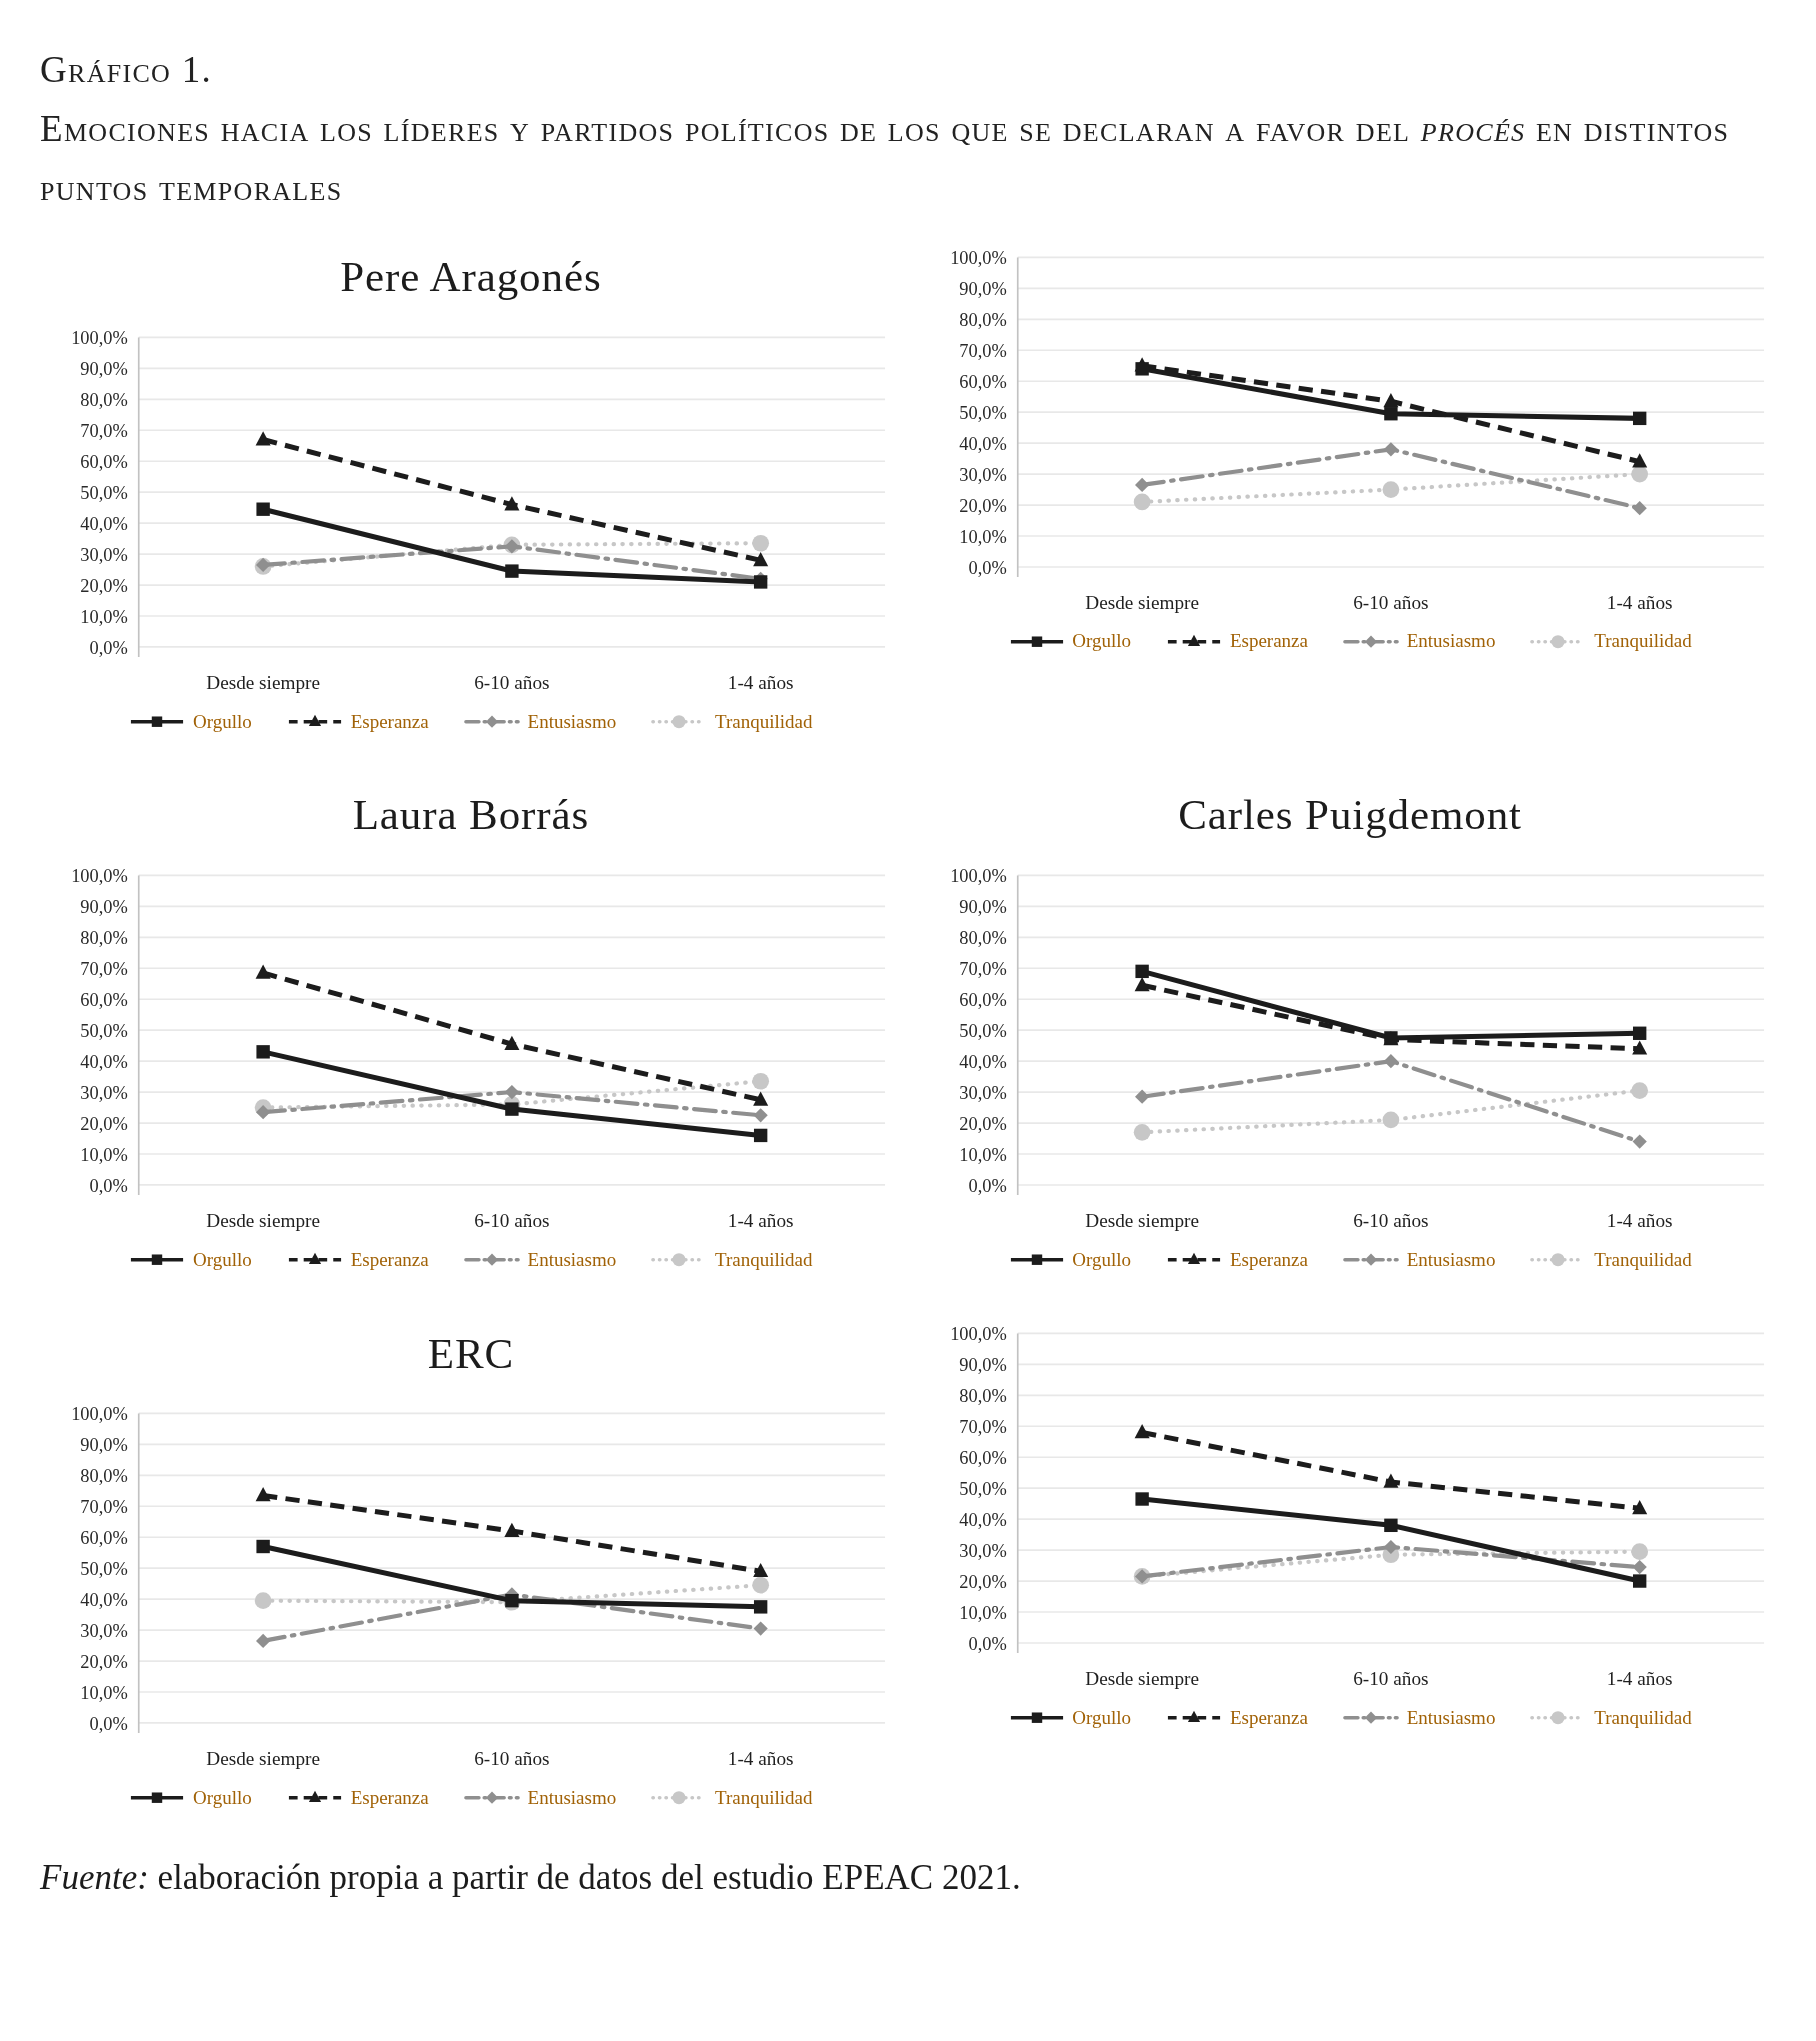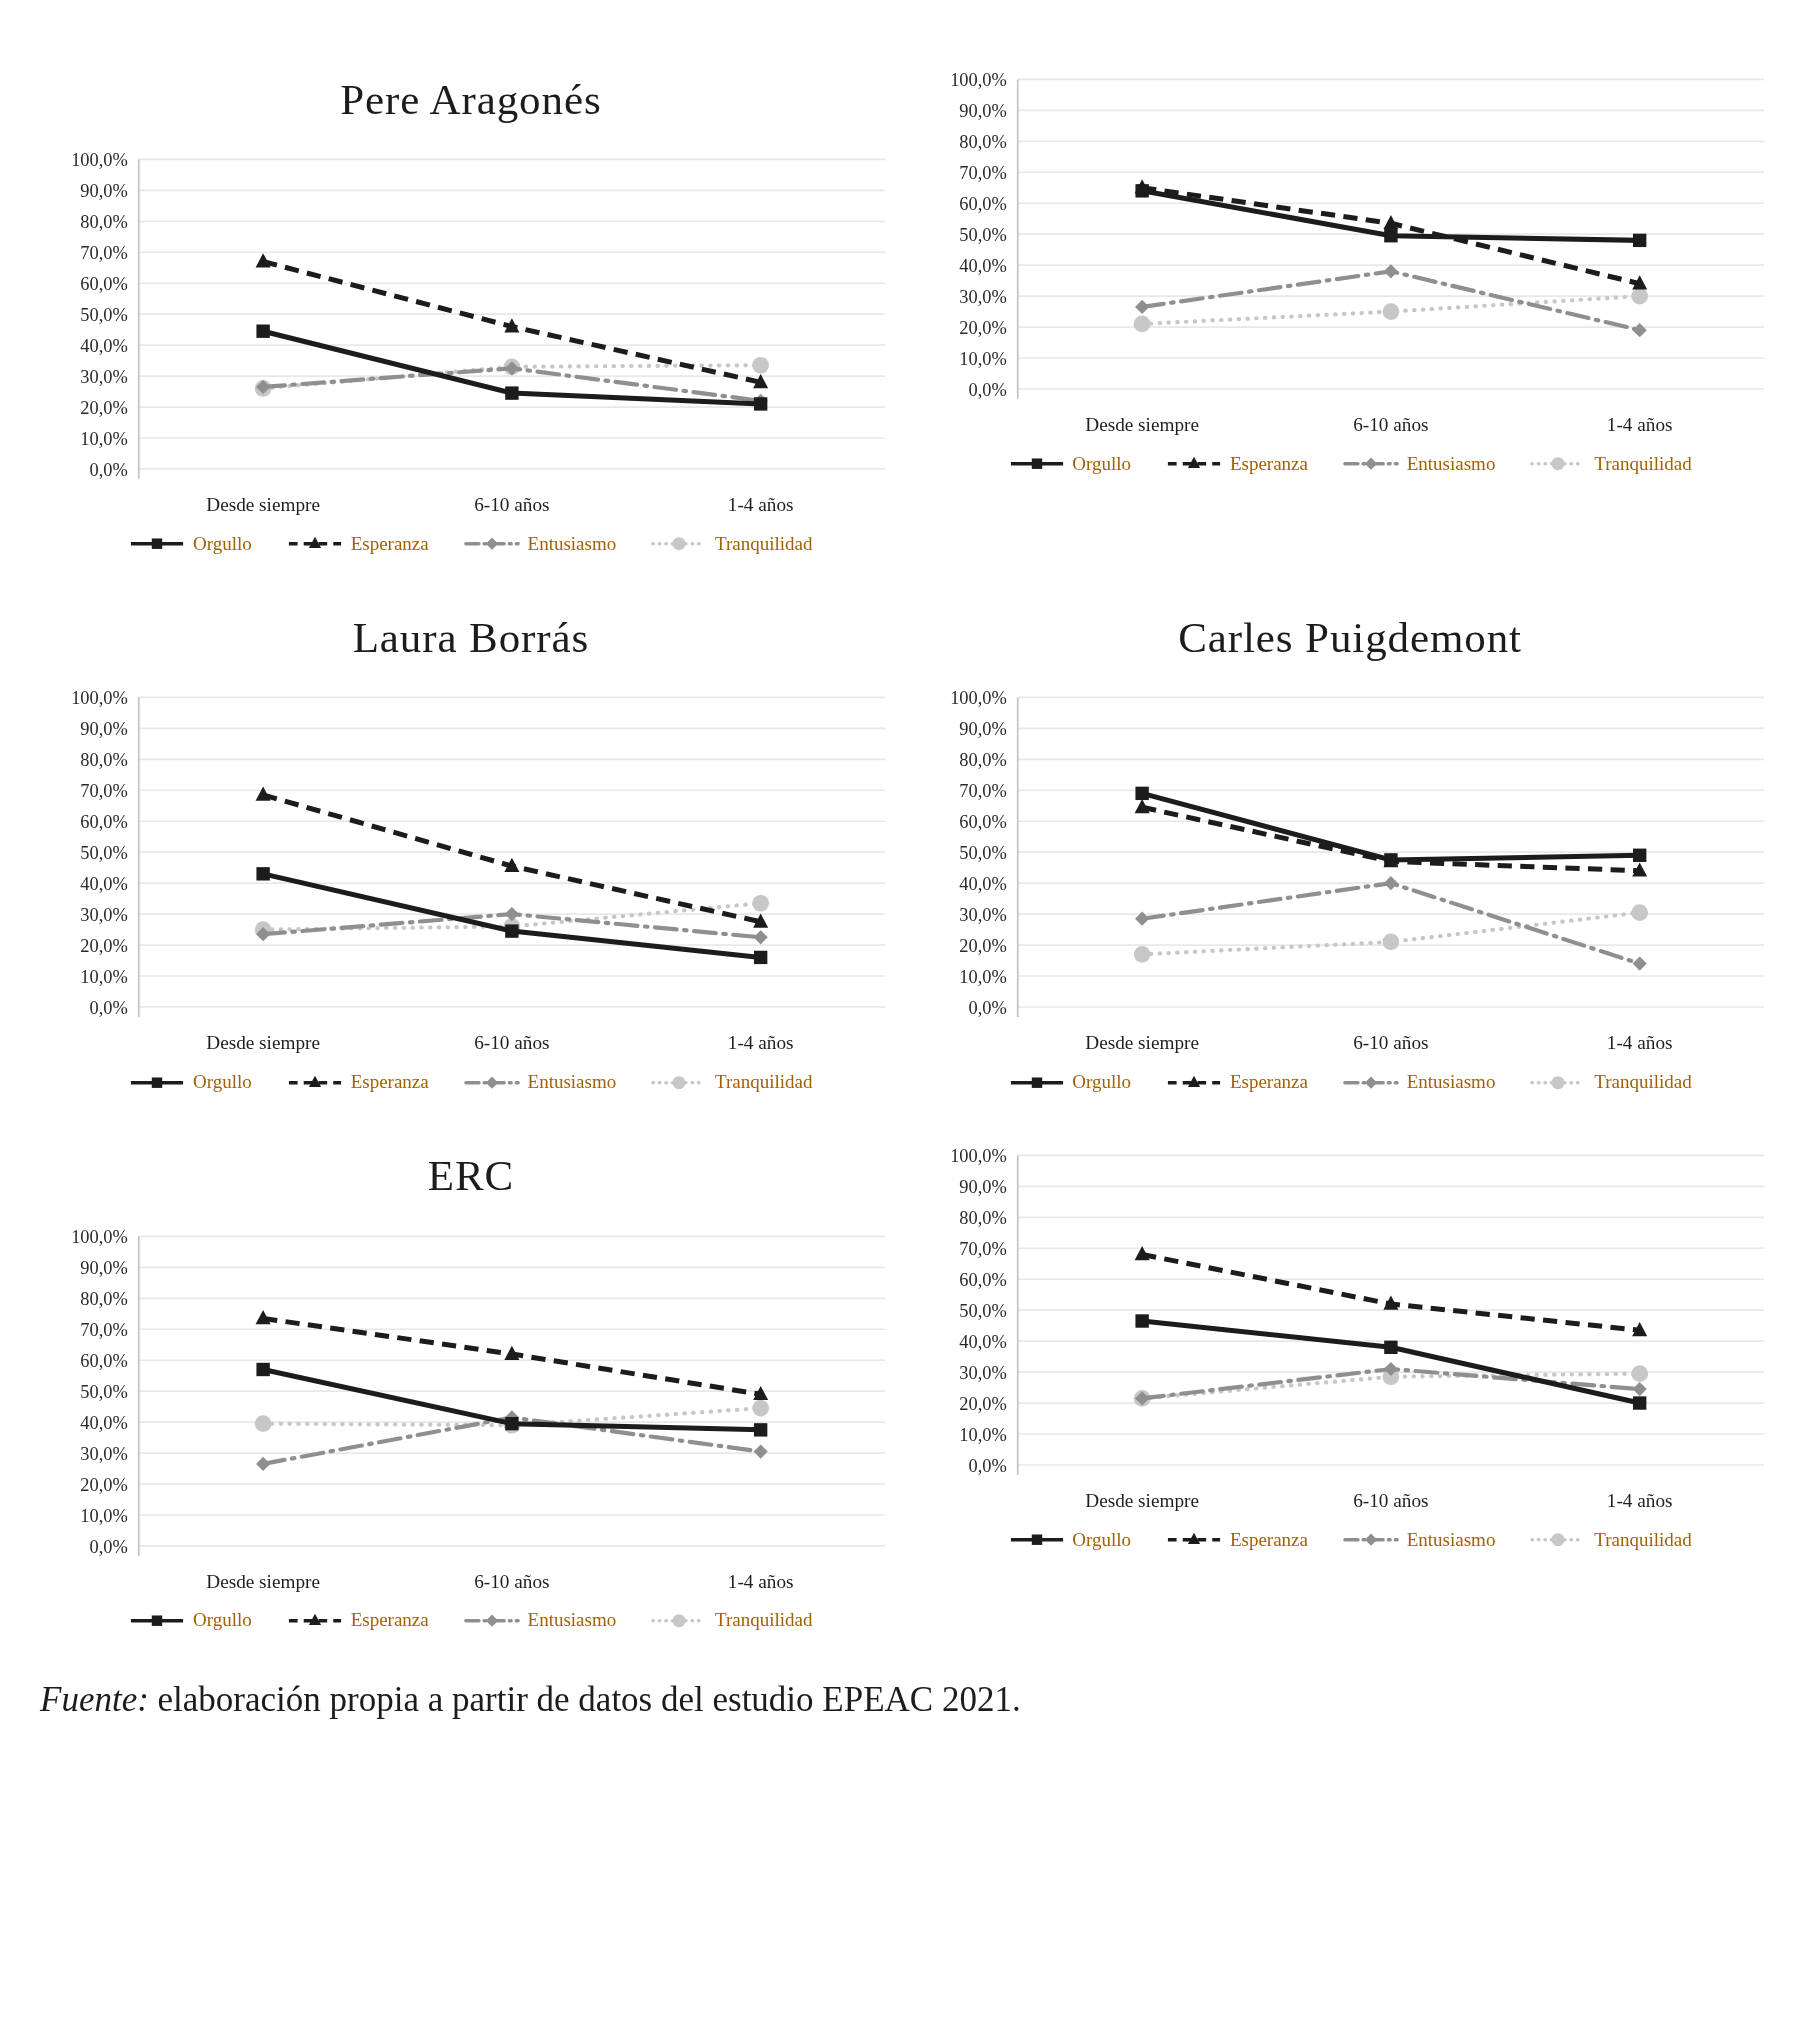--- a/index.html
+++ b/index.html
@@ -37,20 +37,22 @@
 
   .source { font-size:35px; margin-top:49px; color:#1c1c1c; }
   .source .it { font-style:italic; }
 </style>
 </head>
 <body>
 
 <main class="page">
 
   <header>
+    <div class="fig-label">Gráfico 1.</div>
+    <div class="fig-title"><span>Emociones hacia los líderes y partidos políticos de los que se declaran a favor del </span><span class="it">procés</span><span> en distintos puntos temporales</span></div>
   </header>
 
   <section class="charts-grid">
 
     <figure class="chart">
       <h2 class="chart-title">Pere Aragonés</h2>
       <div class="plot">
           <svg viewBox="0 0 1030 452">
             <line x1="118" y1="16" x2="1010" y2="16" stroke="#e8e8e8" stroke-width="2"></line>
             <text x="105" y="24" text-anchor="end" class="tick">100,0%</text>

